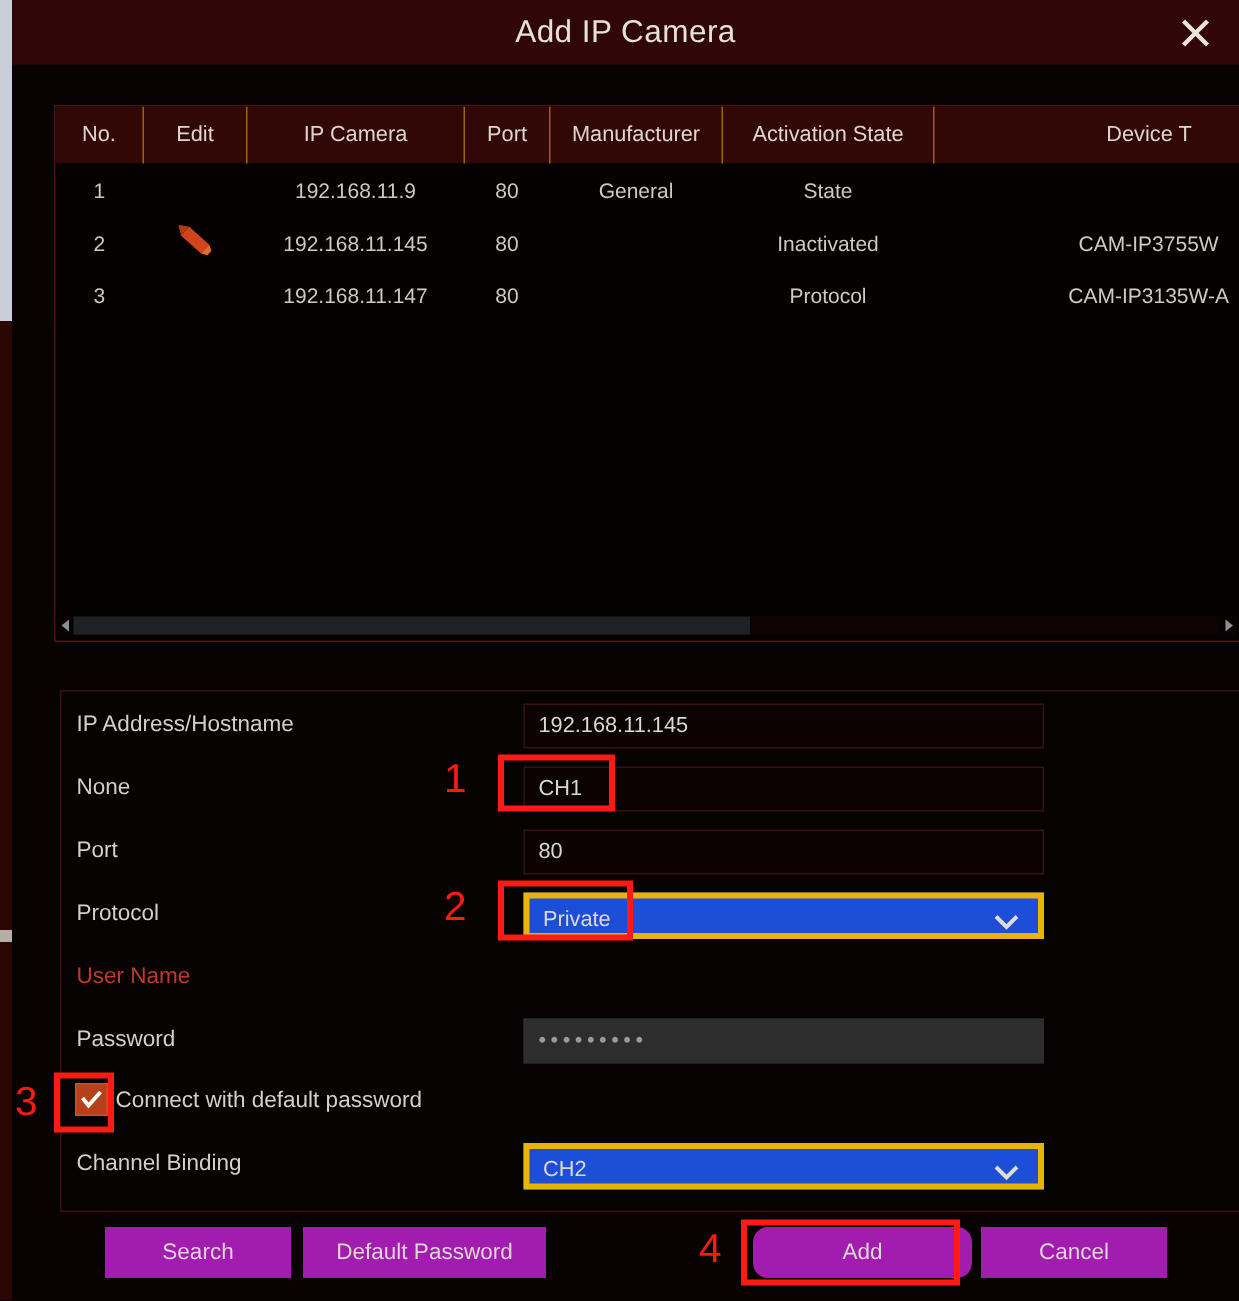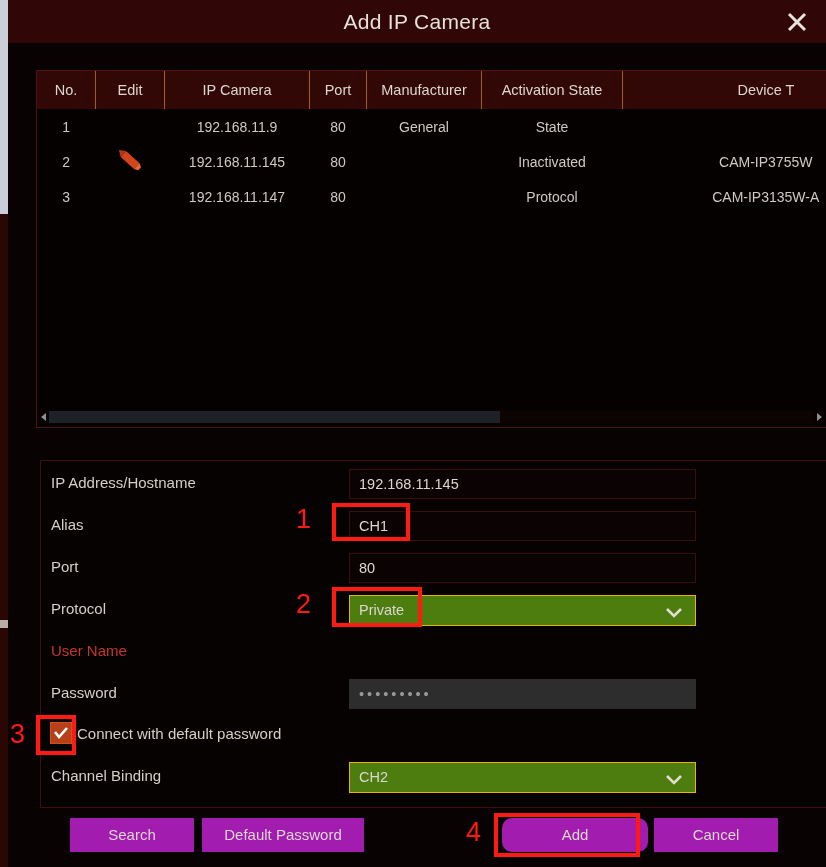--- a/index.html
+++ b/index.html
@@ -200,22 +200,22 @@
     background: #2d2d2d;
     border-color: #2d2d2d;
     color: #9a9a9a;
     letter-spacing: 3px;
   }
   .form-select {
     position: absolute;
     left: 308px; top: 6px;
     width: 347px; height: 31px;
     box-sizing: border-box;
-    border: 1px solid #eab308;
-    background: #4d7c0f;
+    border: 4px solid #eab308;
+    background: #1d4ed8;
     cursor: pointer;
   }
   .form-select .sel-value {
     position: absolute;
     left: 9px; top: 0;
     line-height: 29px;
     font-size: 14.5px;
     color: #ddd7d1;
   }
   .form-select .chevron-down-icon {
@@ -380,21 +380,21 @@
   </div>
 
   <div id="form-panel">
 
     <div class="form-row" style="top:2px;">
       <div class="form-label">IP Address/Hostname</div>
       <div class="form-field">192.168.11.145</div>
     </div>
 
     <div class="form-row" style="top:44px;">
-      <div class="form-label">Alias</div>
+      <div class="form-label">None</div>
       <div class="form-field">CH1</div>
     </div>
 
     <div class="form-row" style="top:86px;">
       <div class="form-label">Port</div>
       <div class="form-field">80</div>
     </div>
 
     <div class="form-row" style="top:128px;">
       <div class="form-label">Protocol</div>

